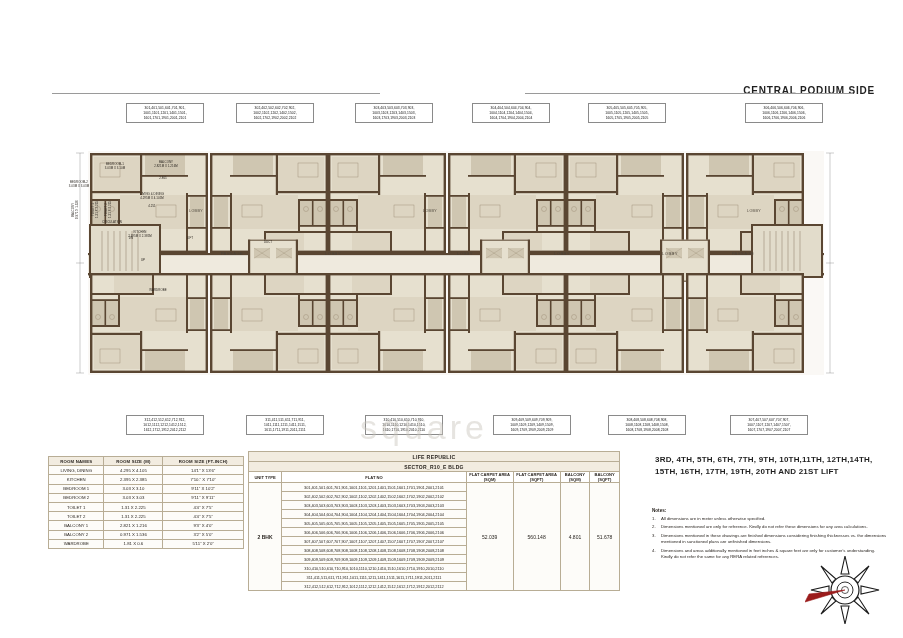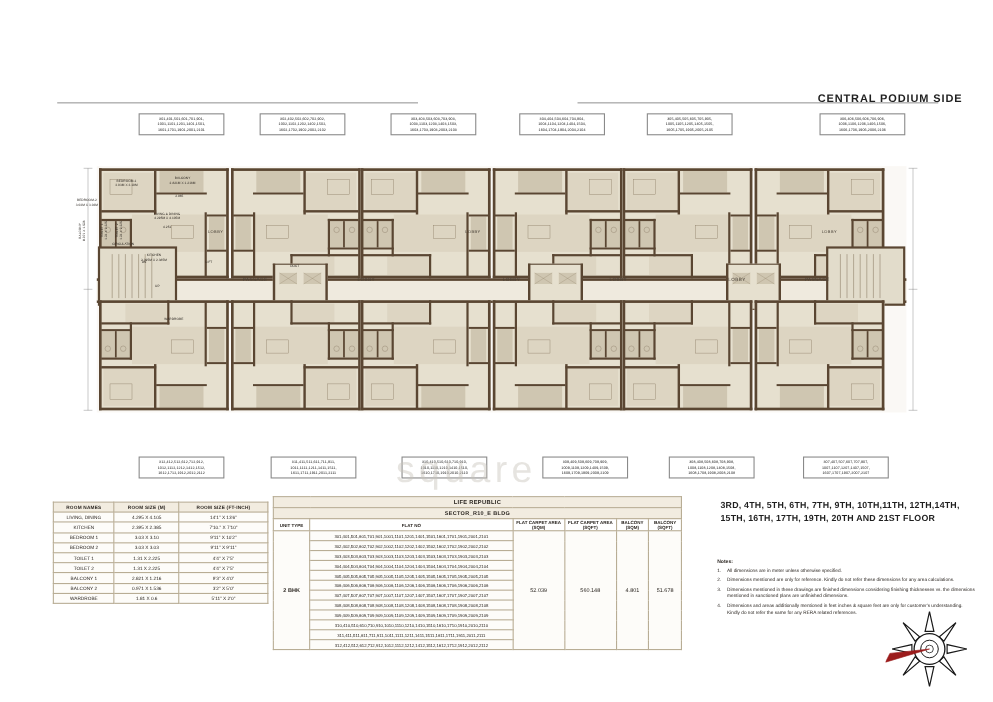--- a/index.html
+++ b/index.html
@@ -435,21 +435,21 @@
         </tr>
         <tr>
           <td class="flatno">311,411,511,611,711,911,1011,1111,1211,1411,1511,1611,1711,1911,2011,2111</td>
         </tr>
         <tr>
           <td class="flatno">312,412,512,612,712,912,1012,1112,1212,1412,1512,1612,1712,1912,2012,2112</td>
         </tr>
       </tbody>
   </table>
 
-  <div id="floors">3RD, 4TH, 5TH, 6TH, 7TH, 9TH, 10TH,11TH, 12TH,14TH, 15TH, 16TH, 17TH, 19TH, 20TH AND 21ST FLOOR</div>
+  <div id="floors">3RD, 4TH, 5TH, 6TH, 7TH, 9TH, 10TH,11TH, 12TH,14TH, 15TH, 16TH, 17TH, 19TH, 20TH AND 21ST LIFT</div>
 
   <div id="notes">
     <div id="notes-title">Notes:</div>
     <div id="notes-list">
         <div class="note-row">
           <div class="note-num">1.</div>
           <div class="note-txt">All dimensions are in meter unless otherwise specified.</div>
         </div>
         <div class="note-row">
           <div class="note-num">2.</div>

